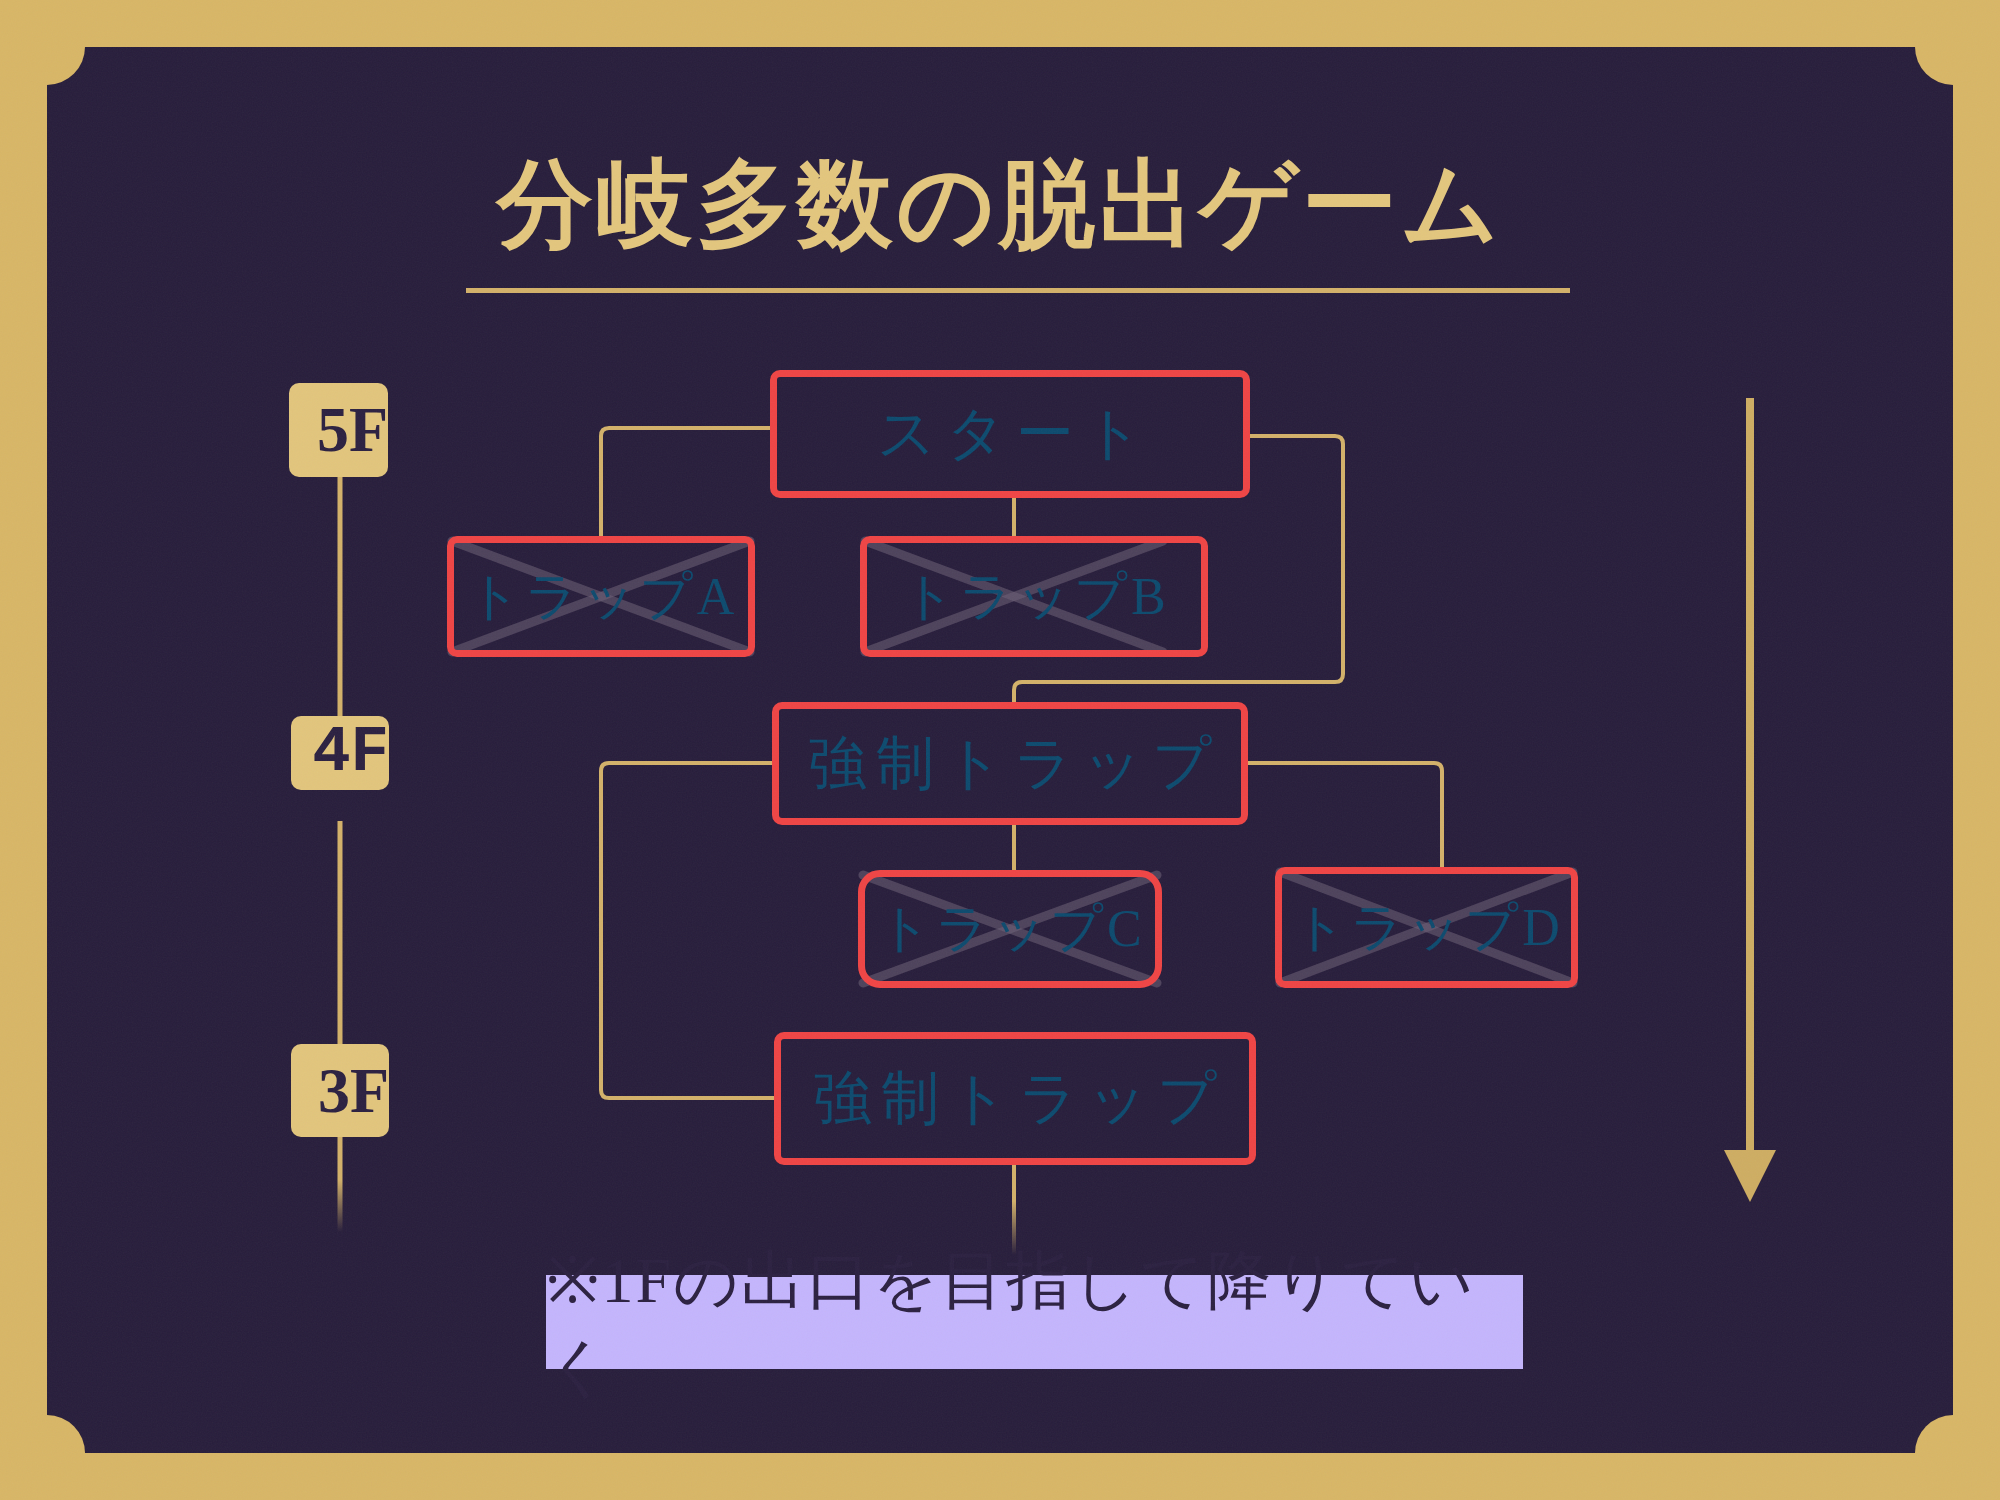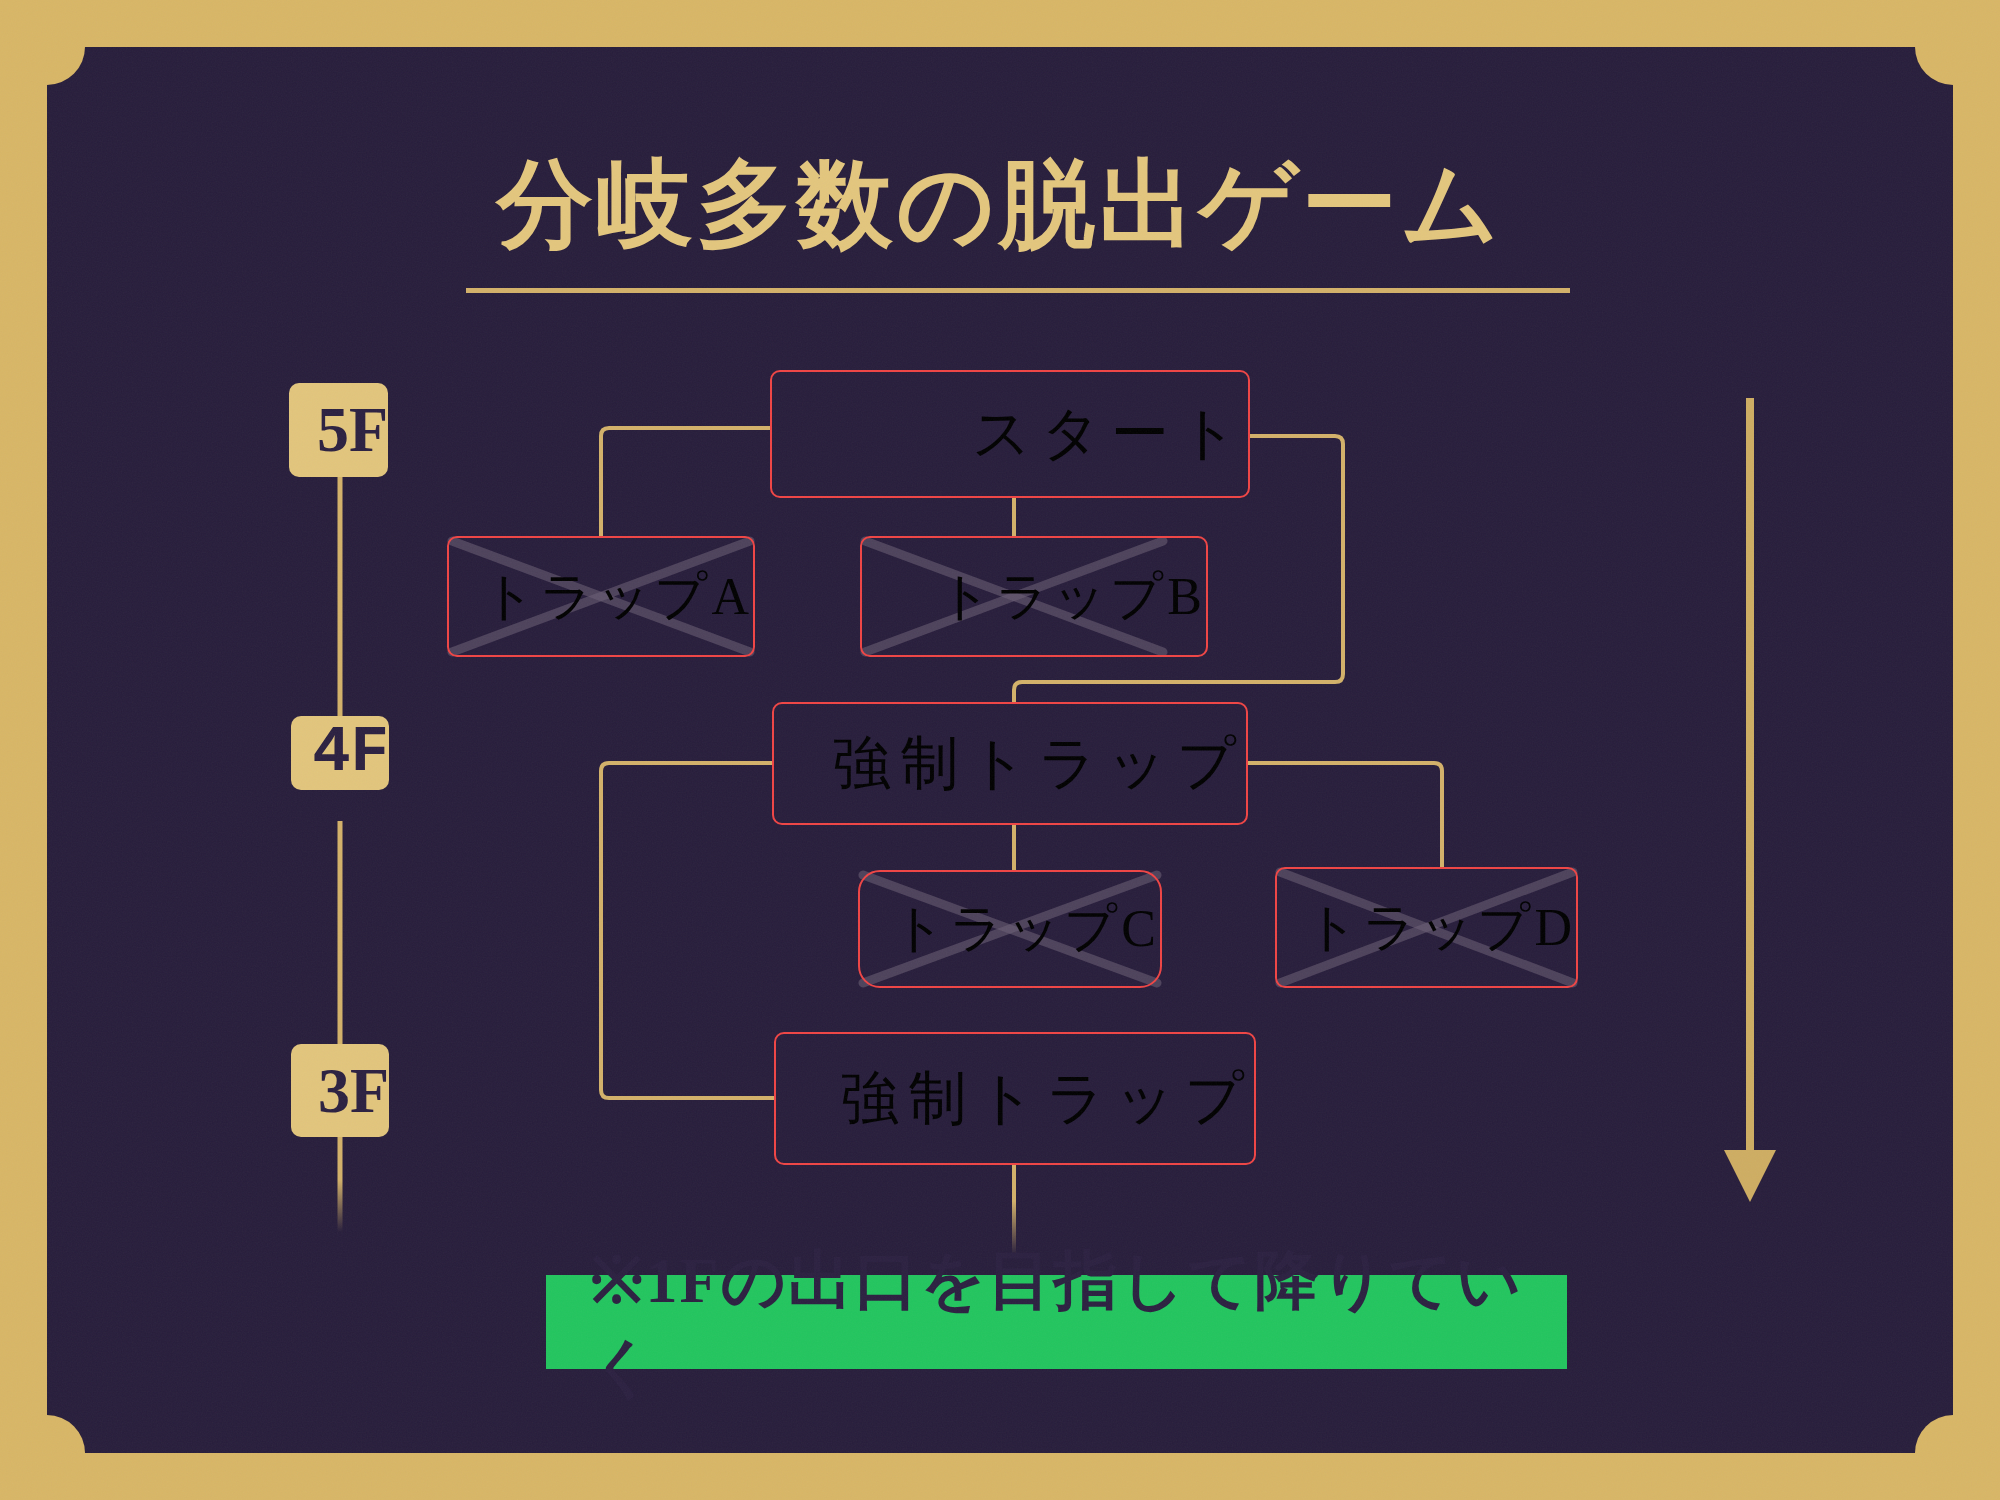--- a/index.html
+++ b/index.html
@@ -29,37 +29,37 @@
   }
   .floor-label{
     position:absolute;background:#e2c57c;border-radius:10px;
     color:#2b2040;font-size:64px;font-weight:600;
     display:flex;align-items:center;justify-content:flex-end;
   }
   .floor-5f{left:289px;top:383px;width:99px;height:94px;}
   .floor-4f{left:291px;top:716px;width:98px;height:74px;font-family:Liberation Mono, monospace;}
   .floor-3f{left:291px;top:1044px;width:98px;height:93px;}
   .node{
-    position:absolute;border:2px solid #ef4444;border-radius:10px;
-    display:flex;align-items:center;justify-content:flex-end;
-    color:#000000;background:transparent;box-sizing:border-box;
+    position:absolute;border:7px solid #ef4444;border-radius:10px;
+    display:flex;align-items:center;justify-content:center;
+    color:#0c4a6e;background:transparent;box-sizing:border-box;
   }
   .node-big{font-size:58px;letter-spacing:10px;padding-left:10px;}
   .node-trap{font-size:52px;letter-spacing:4px;padding-left:4px;}
   .node-start{left:770px;top:370px;width:480px;height:128px;}
   .node-trap-a{left:447px;top:536px;width:308px;height:121px;}
   .node-trap-b{left:860px;top:536px;width:348px;height:121px;}
   .node-forced-4f{left:772px;top:702px;width:476px;height:123px;}
   .node-trap-c{left:858px;top:870px;width:304px;height:118px;border-radius:22px;}
   .node-trap-d{left:1275px;top:867px;width:303px;height:121px;}
   .node-forced-3f{left:774px;top:1032px;width:482px;height:133px;}
   .note-banner{
     position:absolute;left:546px;top:1275px;width:977px;height:94px;
-    background:#22c55e;display:flex;align-items:center;justify-content:center;
-    color:#2b2040;font-size:64px;font-weight:700;letter-spacing:2px;padding-left:44px;
+    background:#c4b5fd;display:flex;align-items:center;justify-content:center;
+    color:#2b2040;font-size:64px;font-weight:400;letter-spacing:2px;
   }
   .noise{position:absolute;left:0;top:0;width:2000px;height:1500px;
     opacity:0.05;pointer-events:none;}
 </style>
 </head>
 <body>
 
 <div class="panel"></div>
 
 <div class="corner-notch" style="left:9px;top:9px;"></div>

